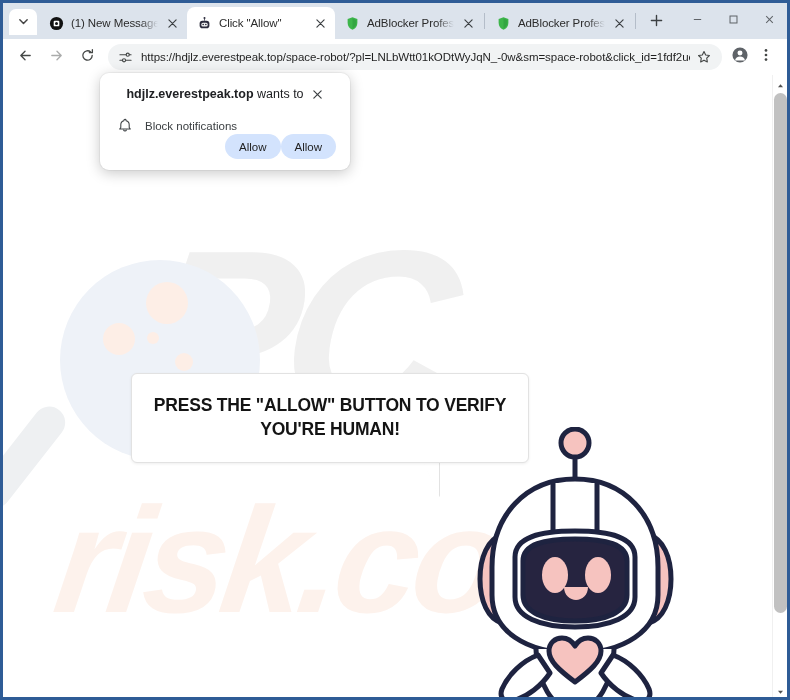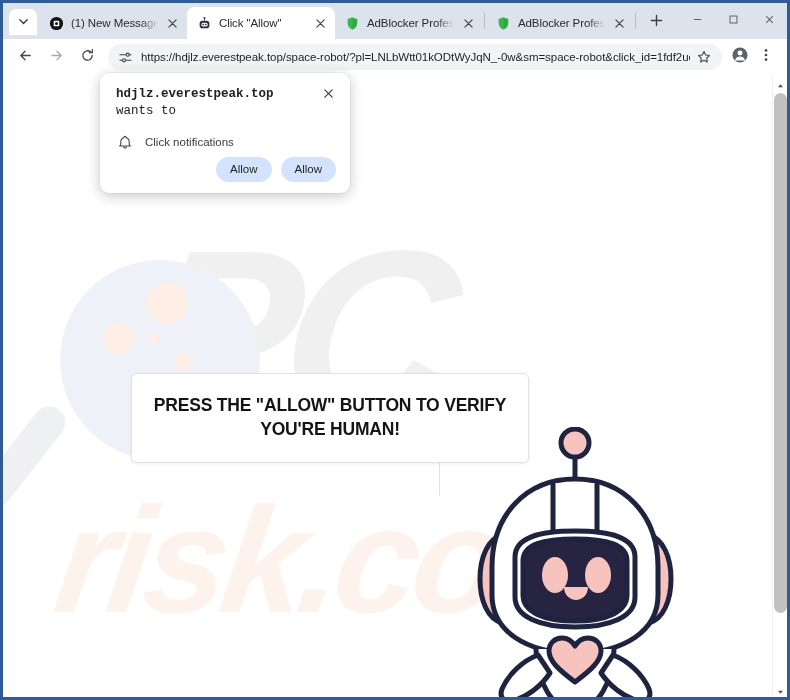--- a/index.html
+++ b/index.html
@@ -325,21 +325,20 @@
     background: #ffffff;
     border-radius: 9px;
     box-shadow: 0 3px 14px rgba(0,0,0,.22), 0 0 0 1px rgba(0,0,0,.04);
     padding: 13px 14px 11px 16px;
     z-index: 50;
   }
   .perm-head {
     display: flex;
     align-items: flex-start;
     justify-content: center;
-    font-family: Liberation Mono, monospace;
   }
   .perm-title {
     font-size: 12.5px;
     color: #202124;
     line-height: 1.35;
     padding-right: 6px;
   }
   .perm-title b { font-weight: 700; }
   .perm-close {
     width: 16px; height: 16px;
@@ -361,22 +360,21 @@
     display: flex; align-items: center; justify-content: center;
   }
   .perm-bell svg { width: 14px; height: 15px; }
   .perm-row-label {
     font-size: 11.5px;
     color: #3c4043;
   }
   .perm-actions {
     display: flex;
     justify-content: flex-end;
-    gap: 9px;
-    margin-top: 6px;
+    margin-top: 0;
   }
   .perm-btn {
     min-width: 52px;
     height: 25px;
     padding: 0 14px;
     border: none;
     border-radius: 13px;
     background: #d3e3fd;
     color: #1f1f1f;
     font-size: 11.5px;
@@ -649,21 +647,21 @@
       </div>
     </div>
 
     <div class="perm-row">
       <span class="perm-bell">
         <svg viewBox="0 0 16 17">
           <path d="M8 1.4c-.7 0-1.2.5-1.2 1.1v.6C4.6 3.6 3.2 5.4 3.2 7.7v3.1l-1.3 1.7h12.2l-1.3-1.7V7.7c0-2.3-1.4-4.1-3.6-4.6v-.6c0-.6-.5-1.1-1.2-1.1z" fill="none" stroke="#3c4043" stroke-width="1.2" stroke-linejoin="round"></path>
           <path d="M6.4 13.6a1.7 1.7 0 0 0 3.2 0" fill="none" stroke="#3c4043" stroke-width="1.2" stroke-linecap="round"></path>
         </svg>
       </span>
-      <span class="perm-row-label">Click notifications</span>
+      <span class="perm-row-label">Block notifications</span>
     </div>
 
     <div class="perm-actions">
       <button class="perm-btn">Allow</button>
       <button class="perm-btn">Allow</button>
     </div>
   </div>
 
 </div>
 

